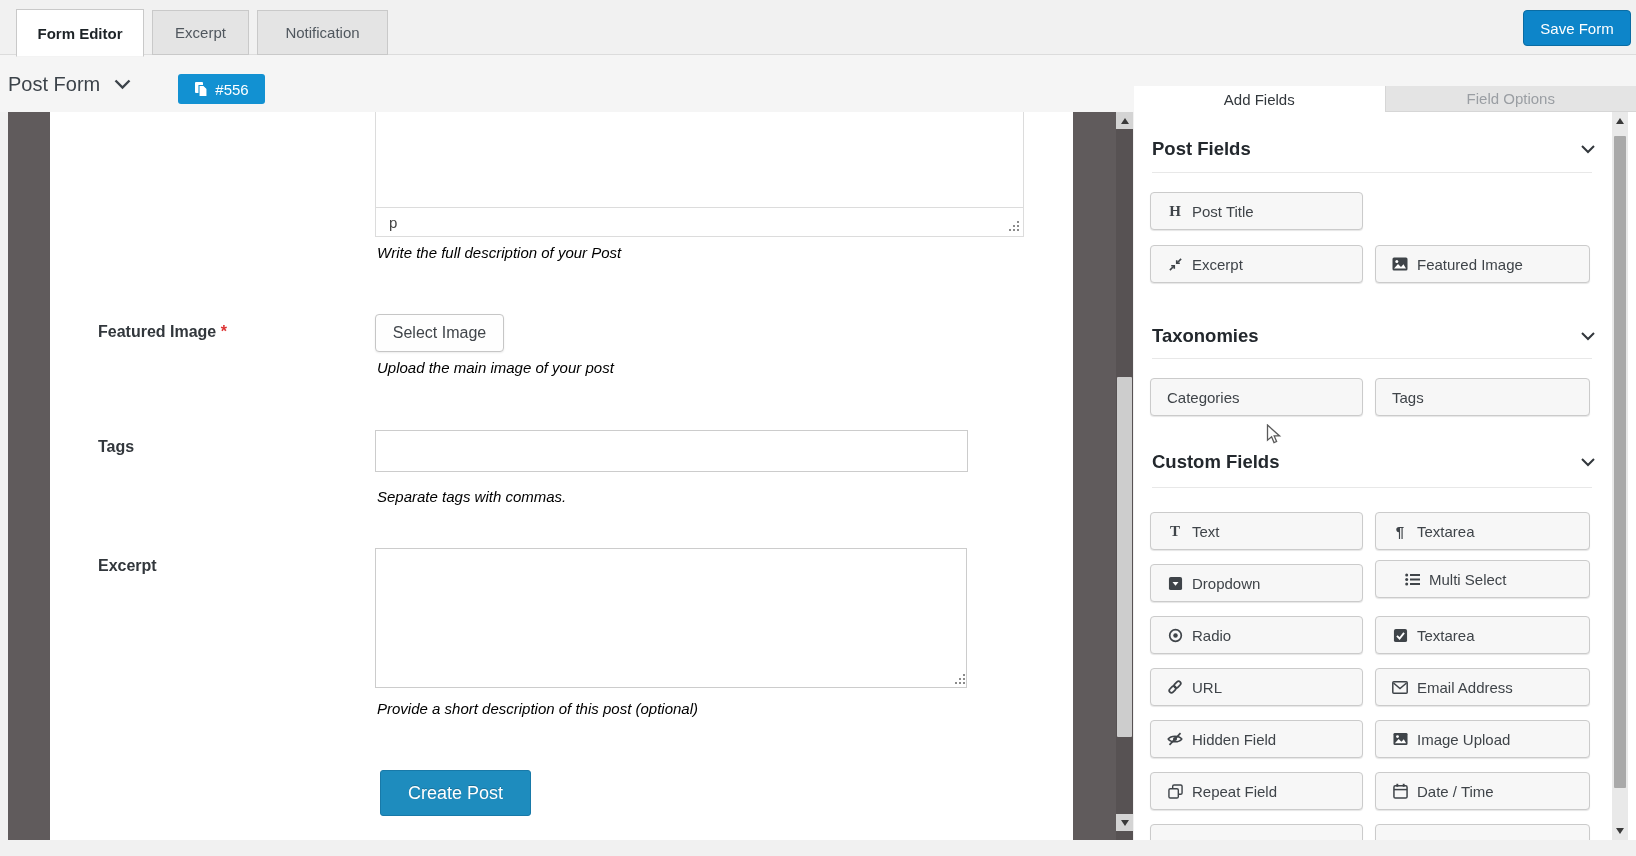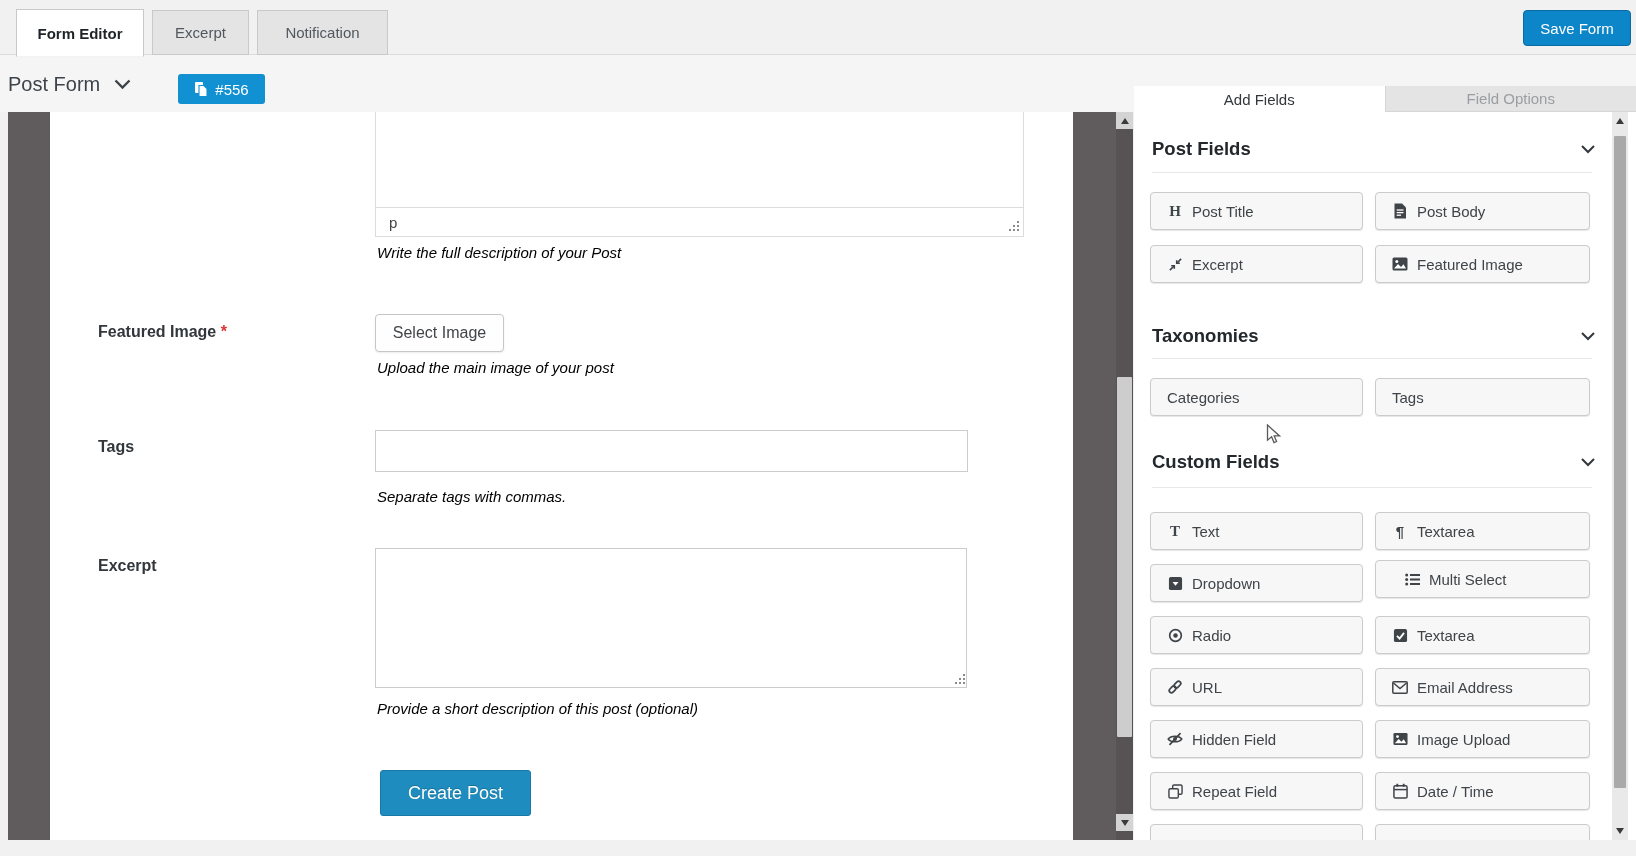--- a/index.html
+++ b/index.html
@@ -205,33 +205,20 @@
     <svg width="14" height="9" viewBox="0 0 14 9">
         <polyline points="1,1 7,7 13,1" fill="none" stroke="#32373c" stroke-width="2"></polyline>
       </svg>
   </span>
   <div class="pdivider" style="top:60px;"></div>
 
   <div class="fbtn c1" style="top:80px;">
     <span class="ficon serif-ic">H</span>
     <span>Post Title</span>
   </div>
-  <div class="fbtn c2" style="top:80px;">
-    <span class="ficon">
-      <svg width="14" height="16" viewBox="0 0 14 16">
-          <path d="M1.5 0.5h7.5l4 4v11H1.5z" fill="#3f4449"></path>
-          <g stroke="#fff" stroke-width="1.3">
-            <line x1="3.7" y1="7" x2="10.5" y2="7"></line>
-            <line x1="3.7" y1="9.6" x2="10.5" y2="9.6"></line>
-            <line x1="3.7" y1="12.2" x2="8" y2="12.2"></line>
-          </g>
-        </svg>
-    </span>
-    <span>Post Body</span>
-  </div>
   <div class="fbtn c1" style="top:133px;">
     <span class="ficon">
       <svg width="15" height="15" viewBox="0 0 16 16">
           <g stroke="#3f4449" stroke-width="1.7" fill="none">
             <line x1="14" y1="2" x2="9.3" y2="6.7"></line>
             <polyline points="9.3,3.4 9.3,6.7 12.6,6.7"></polyline>
             <line x1="2" y1="14" x2="6.7" y2="9.3"></line>
             <polyline points="6.7,12.6 6.7,9.3 3.4,9.3"></polyline>
           </g>
         </svg>

